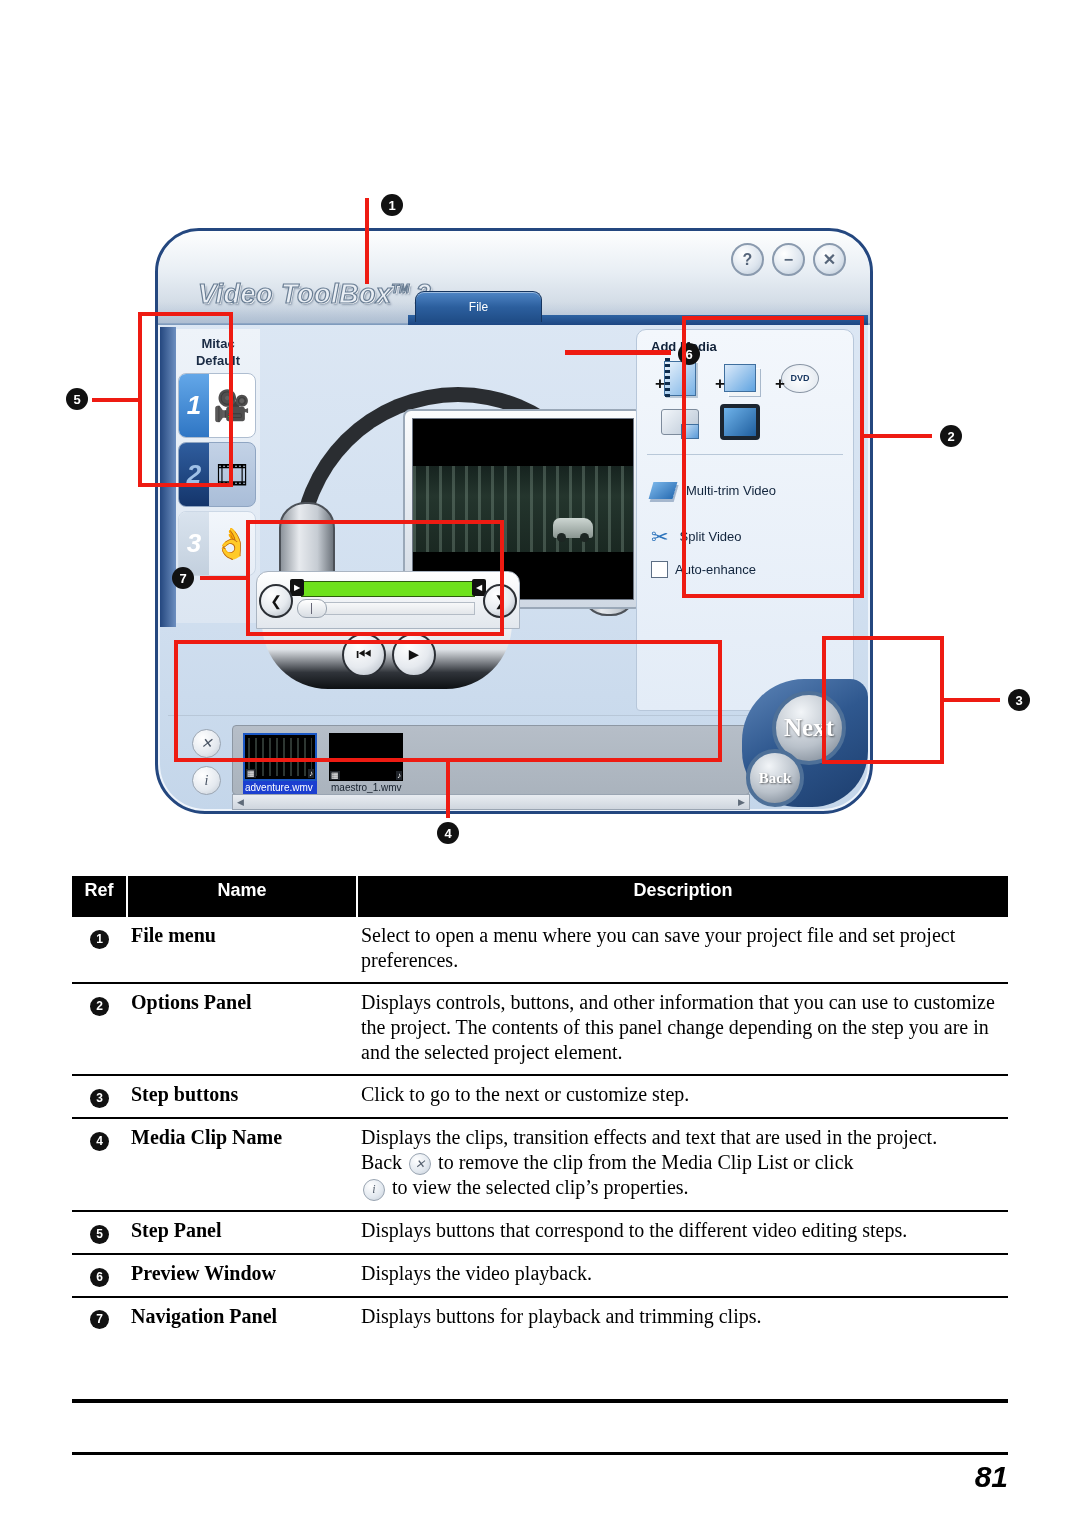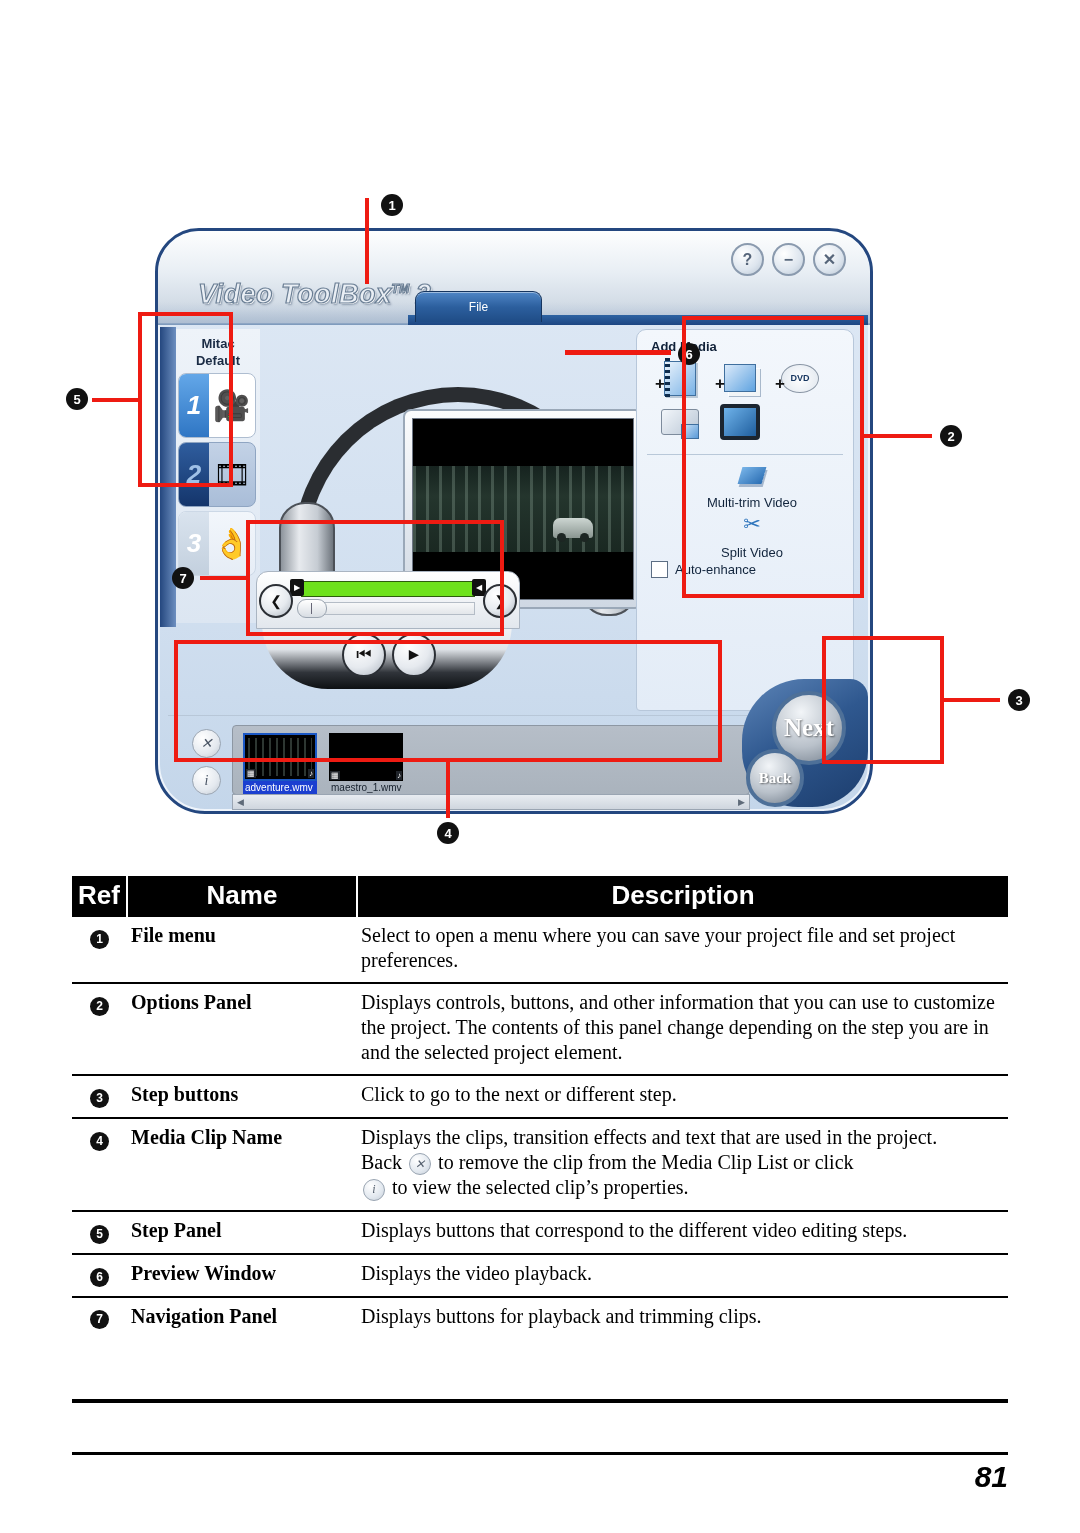--- a/index.html
+++ b/index.html
@@ -235,21 +235,21 @@
   .ic-dvd{width:36px;height:27px;border-radius:50%;background:radial-gradient(circle,#ffffff,#dfe6ee);
     border:1px solid #8b97a6;display:flex;align-items:center;justify-content:center;
     font-family:"Liberation Sans",sans-serif;font-size:9px;font-weight:bold;color:#16355f;}
   .ic-cam{width:36px;height:24px;background:linear-gradient(135deg,#f2f6fa,#b9c6d5);border:1px solid #7d8b9c;border-radius:3px;}
   .ic-cam:after{content:"";position:absolute;right:4px;bottom:3px;width:16px;height:13px;
     background:linear-gradient(135deg,#cfe4f8,#5a9ad8);border:1px solid #3f6f9e;}
   .ic-tv{width:32px;height:28px;background:linear-gradient(135deg,#6fb3ea,#1f5e9e);
     border:4px solid #1b2530;border-radius:4px;}
   .opt-divider{height:1px;background:#b9c8d9;margin:12px 10px;}
   .opt-item{display:flex;align-items:center;gap:11px;margin:0 0 0 14px;height:46px;
-    font-family:"Liberation Sans",sans-serif;font-size:13px;color:#11243c;flex-direction:column;}
+    font-family:"Liberation Sans",sans-serif;font-size:13px;color:#11243c;}
   .ic-trim{width:24px;height:17px;background:linear-gradient(135deg,#78b4e8,#2a6db3);
     transform:skewX(-16deg);box-shadow:2px 3px 0 rgba(60,95,140,.4);}
   .ic-scissor{font-size:21px;color:#2d74bc;line-height:1;}
   .opt-check{display:flex;align-items:center;gap:7px;margin:2px 0 0 14px;
     font-family:"Liberation Sans",sans-serif;font-size:13px;color:#11243c;}
   .chkbox{width:15px;height:15px;background:#fff;border:1px solid #5c6e84;}
 
   
   .clip-sep{position:absolute;left:10px;top:388px;width:96%;height:1px;background:#b8c7d8;}
   .cliplist{
@@ -315,21 +315,21 @@
   }
 
   
   .tbl{
     position:absolute;left:72px;top:876px;width:936px;
     border-collapse:collapse;
     font-family:"Liberation Serif",serif;
   }
   .tbl thead th{
     background:#000;color:#fff;font-family:"Liberation Sans",sans-serif;
-    font-size:26px;font-weight:bold;padding:4px 0 6px;
+    font-size:18px;font-weight:bold;padding:4px 0 16px;
     border-right:2px solid #fff;
   }
   .tbl thead th:last-child{border-right:none;}
   .th-ref{width:54px;}
   .th-name{width:228px;}
   .tbl tbody td{
     font-size:20px;color:#000;padding:6px 4px 9px;vertical-align:top;
     border-top:2px solid #000;line-height:25px;
   }
   .tbl tbody tr:first-child td{border-top:none;}
@@ -554,21 +554,21 @@
         <td>Select to open a menu where you can save your project file and set project preferences.</td>
       </tr>
       <tr>
         <td class="td-ref"><span class="refmark">2</span></td>
         <td class="td-name">Options Panel</td>
         <td>Displays controls, buttons, and other information that you can use to customize the project. The contents of this panel change depending on the step you are in and the selected project element.</td>
       </tr>
       <tr>
         <td class="td-ref"><span class="refmark">3</span></td>
         <td class="td-name">Step buttons</td>
-        <td>Click to go to the next or different step.</td>
+        <td>Click to go to the next or customize step.</td>
       </tr>
       <tr>
         <td class="td-ref"><span class="refmark">4</span></td>
         <td class="td-name">Media Clip Name</td>
         <td>
           <span>Displays the clips, transition effects and text that are used in the project.</span><br>
           <span>Back</span>
           <span class="inline-ic">✕</span>
           <span>to remove the clip from the Media Clip List or click</span><br>
           <span class="inline-ic">i</span>

